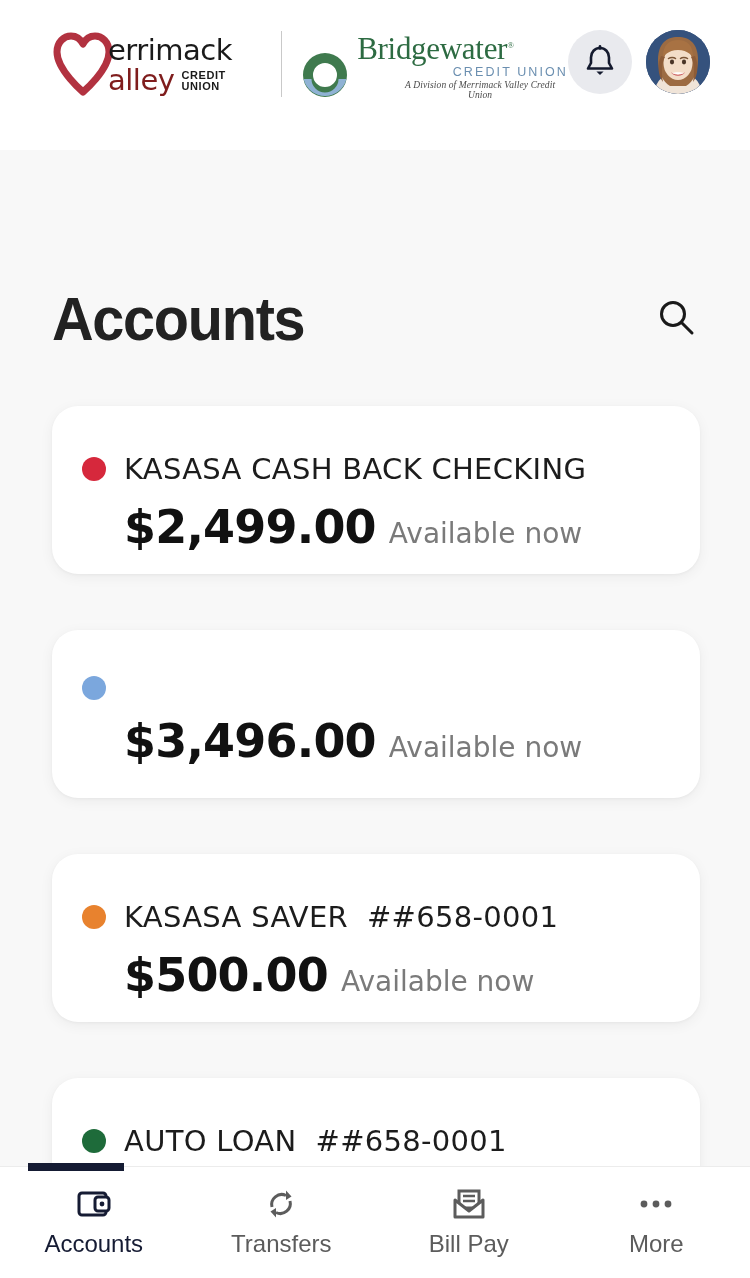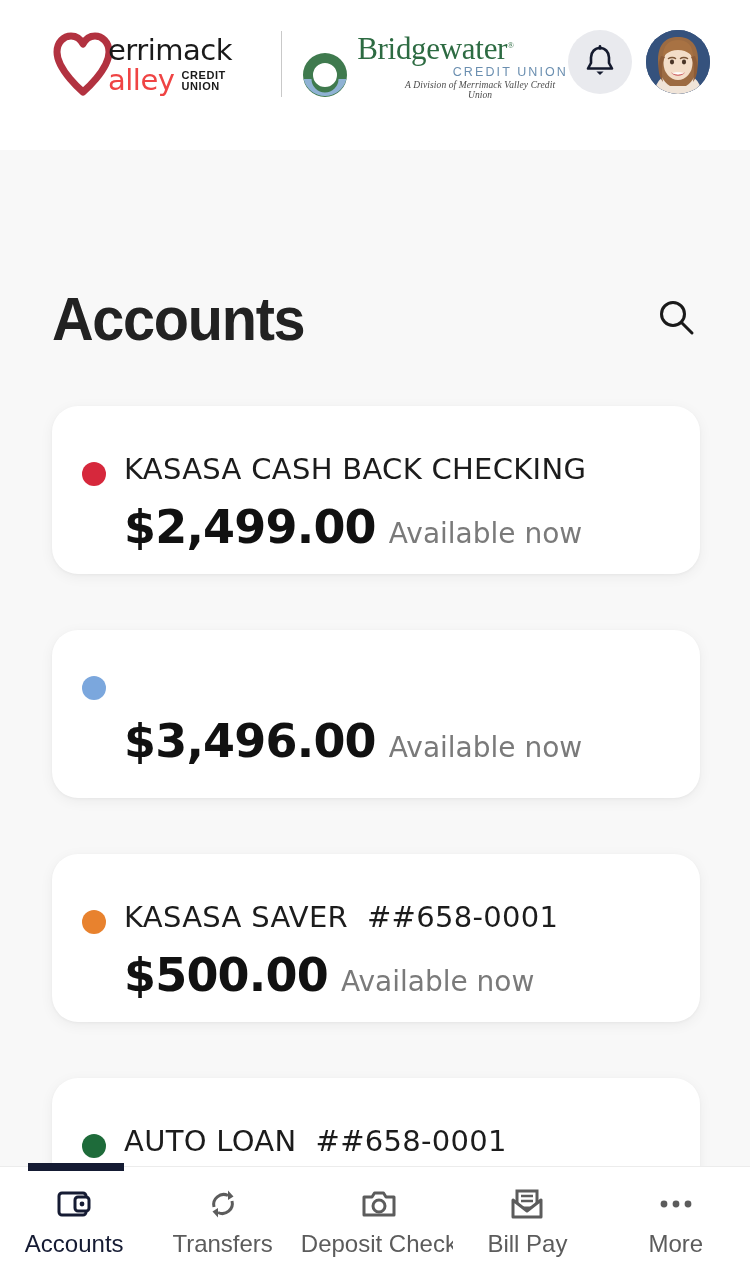--- a/index.html
+++ b/index.html
@@ -20,21 +20,21 @@
   .logo-group { display:flex; align-items:center; height:76px; }
 
   
   .mv-logo { display:flex; align-items:center; position:relative; height:70px; }
   .mv-heart { width:62px; height:64px; flex:none; margin-right:-6px; }
   .mv-words { display:flex; flex-direction:column; justify-content:center;
               line-height:1; padding-top:2px; }
   .mv-line1 { font-size:29px; font-weight:400; color:#1a1a1a; letter-spacing:-0.5px;
               font-family:"DejaVu Sans", sans-serif; }
   .mv-line2 { display:flex; align-items:flex-end; margin-top:1px; }
-  .mv-line2 .w { font-size:29px; font-weight:400; color:#ef4444; letter-spacing:-0.5px;
+  .mv-line2 .w { font-size:29px; font-weight:400; color:#7f1d1d; letter-spacing:-0.5px;
                  font-family:"DejaVu Sans", sans-serif; }
   .mv-cu { font-size:11px; font-weight:700; color:#1a1a1a; letter-spacing:0.6px;
            margin-left:7px; margin-bottom:3px; }
 
   .logo-divider { width:1px; height:66px; background:#c9c9c9; margin:0 18px 0 14px; }
 
   
   .bw-logo { display:flex; align-items:flex-end; height:72px; }
   .bw-ring { width:50px; height:50px; flex:none; margin-right:7px; margin-top:-6px; }
   .bw-words { display:flex; flex-direction:column; line-height:1; }
@@ -66,21 +66,21 @@
                 display:flex; align-items:center; justify-content:center;
                 width:44px; height:44px; }
 
   
   .cards { position:absolute; top:406px; left:52px; width:648px; }
   .card {
     background:#ffffff; border-radius:26px; height:168px; margin-bottom:56px;
     box-shadow:0 3px 14px rgba(0,0,0,0.055), 0 1px 3px rgba(0,0,0,0.04);
     padding:46px 0 0 30px;
   }
-  .card-head { display:flex; align-items:flex-end; }
+  .card-head { display:flex; align-items:center; }
   .dot { width:24px; height:24px; border-radius:50%; flex:none; margin-right:18px; }
   .acct-name { font-size:29px; color:#1c1c1c; letter-spacing:0.3px;
                font-family:"DejaVu Sans", sans-serif; white-space:pre; }
   .card-bal { display:flex; align-items:baseline; margin-top:14px; padding-left:42px; }
   .bal { font-size:46px; font-weight:700; color:#111111; letter-spacing:-0.8px;
          font-family:"DejaVu Sans", sans-serif; }
   .avail { font-size:28px; color:#7a7a7a; margin-left:13px;
            font-family:"DejaVu Sans", sans-serif; }
 
   
@@ -239,29 +239,20 @@
         <svg width="38" height="38" viewBox="0 0 38 38">
           <path d="M10 22 A10 10 0 0 1 24 10.5" fill="none" stroke="#5c5c5c" stroke-width="3"></path>
           <path d="M28 16 A10 10 0 0 1 14 27.5" fill="none" stroke="#5c5c5c" stroke-width="3"></path>
           <path d="M24 5.5 L24 15 L29.5 11.5 Z" fill="#5c5c5c"></path>
           <path d="M14 32.5 L14 23 L8.5 26.5 Z" fill="#5c5c5c"></path>
         </svg>
       </div>
       <div class="nav-label">Transfers</div>
     </div>
 
-    <div class="nav-item clipped">
-      <div class="nav-icon">
-        <svg width="38" height="38" viewBox="0 0 38 38">
-          <path d="M4 12 H12 L14.5 8 H23.5 L26 12 H34 V30 H4 Z" fill="none" stroke="#5c5c5c" stroke-width="3" stroke-linejoin="round"></path>
-          <circle cx="19" cy="21" r="6" fill="none" stroke="#5c5c5c" stroke-width="3"></circle>
-        </svg>
-      </div>
-      <div class="nav-label">Deposit Check</div>
-    </div>
 
     <div class="nav-item">
       <div class="nav-icon">
         <svg width="38" height="38" viewBox="0 0 38 38">
           <rect x="9" y="6" width="20" height="17" fill="none" stroke="#5c5c5c" stroke-width="3"></rect>
           <path d="M13 11 H25 M13 16 H25" stroke="#5c5c5c" stroke-width="2.6"></path>
           <path d="M5 15 L19 26 L33 15 V32 H5 Z" fill="#ffffff" stroke="#5c5c5c" stroke-width="3" stroke-linejoin="round"></path>
         </svg>
       </div>
       <div class="nav-label">Bill Pay</div>

